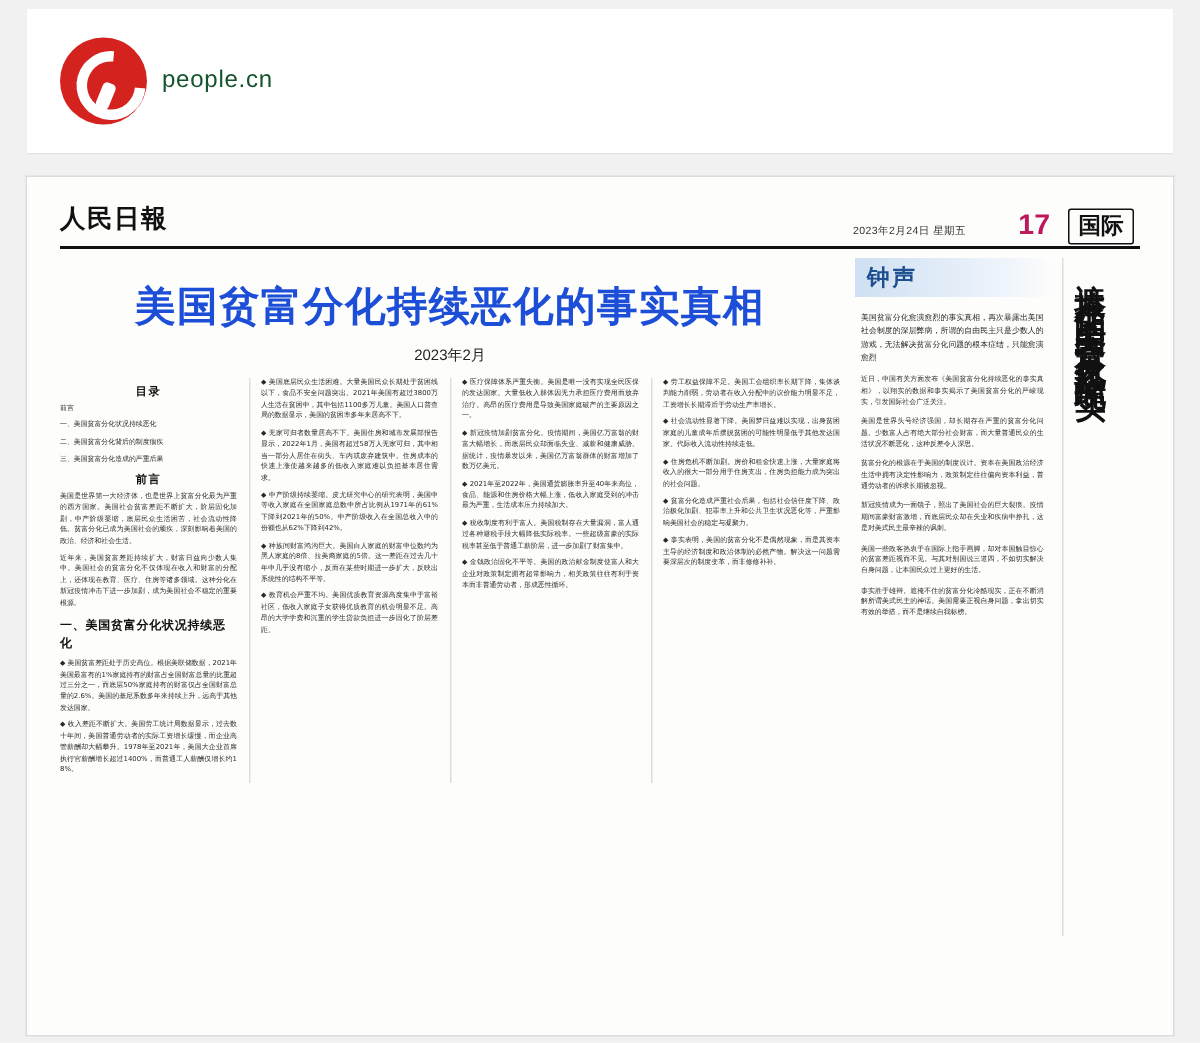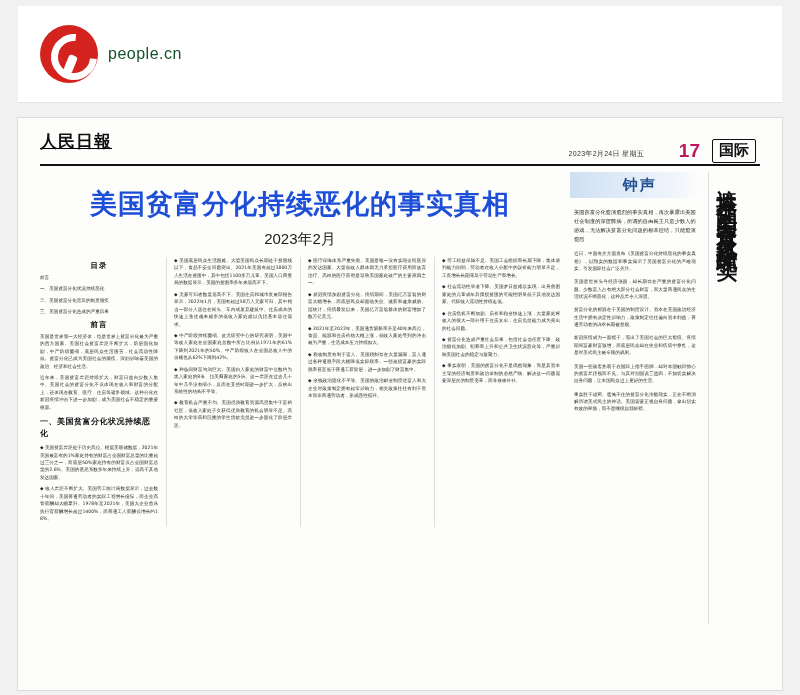--- a/index.html
+++ b/index.html
@@ -65,21 +65,21 @@
     width:764px;height:572px;
     background:#fdfdfb;
     box-shadow:0 0 0 1px #dcdcdc;
     overflow:hidden;
   }
   .masthead{
     position:relative;
     height:34px;
     margin:12px 22px 0 22px;
     border-bottom:2px solid #111;
-    display:flex;align-items:flex-start;text-decoration:underline;
+    display:flex;align-items:center;
   }
   .mast-logo{
     font-family:"DejaVu Sans", sans-serif;
     font-size:17px;font-weight:bold;color:#111;
     letter-spacing:1px;
     padding-bottom:3px;
   }
   .mast-date{
     position:absolute;right:116px;bottom:5px;
     font-size:7px;color:#333;letter-spacing:.3px;
@@ -100,21 +100,21 @@
   .headline{
     margin:14px 0 2px 0;
     text-align:center;
     width:520px;
     font-family:"DejaVu Sans", sans-serif;
     font-size:27px;font-weight:bold;color:#1d4ed8;
     letter-spacing:1px;
   }
   .subhead{
     width:520px;text-align:center;
-    font-size:15px;color:#222;margin-top:8px;
+    font-size:10px;color:#222;margin-top:8px;
   }
   .body-area{
     position:relative;
     margin:6px 22px 0 22px;
     display:flex;
     height:452px;
   }
   .left-block{width:520px;position:relative;}
   
   .cols{
@@ -154,21 +154,20 @@
     position:relative;
   }
   .zhongsheng-col{
     width:136px;position:relative;
   }
   .zs-banner{
     height:26px;
     background:linear-gradient(90deg,#cfe0f2 0%,#eef4fb 75%,#fdfdfb 100%);
     display:flex;align-items:center;
     padding-left:8px;
-    justify-content:center;
   }
   .zs-banner span{
     font-family:"DejaVu Sans", sans-serif;
     font-size:15px;font-weight:bold;color:#1d4f91;
     letter-spacing:2px;
   }
   .zs-lead{
     font-size:5.2px;line-height:1.75;color:#222;
     text-align:justify;word-break:break-all;
     margin:10px 6px 0 4px;

